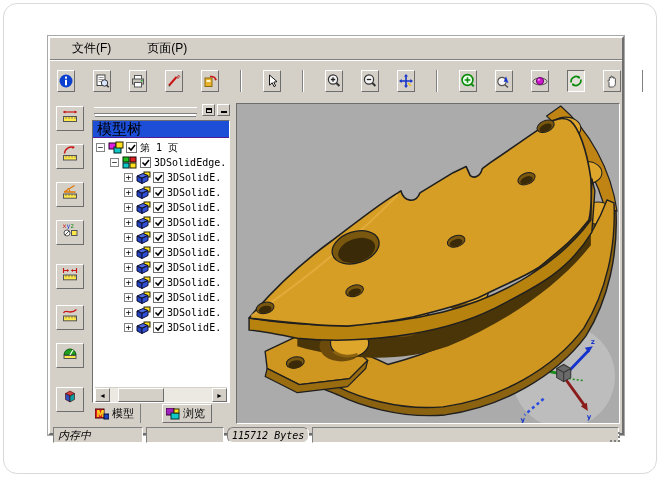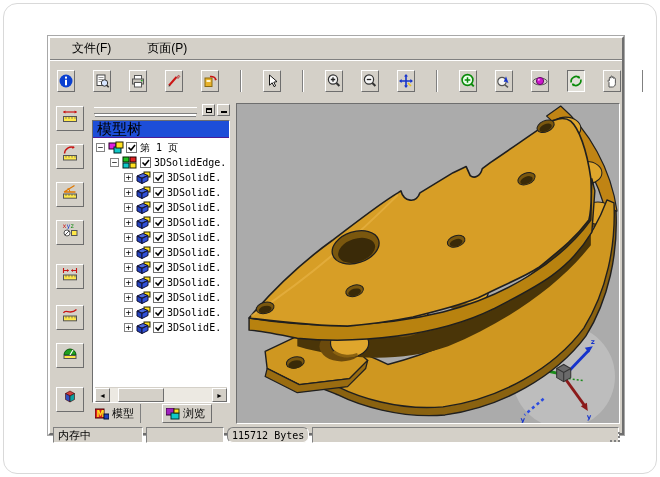--- a/index.html
+++ b/index.html
@@ -66,21 +66,21 @@
 
   .splitter { width:4px; }
 
   .viewport { flex:1; margin:1px 2px 1px 0; border:1px solid; border-color:#6e6e6e #ffffff #ffffff #6e6e6e;
     background:#ababab; position:relative; overflow:hidden; }
   .viewport svg.scene { position:absolute; left:0; top:0; width:100%; height:100%; }
 
   
   .statusbar { height:20px; display:flex; align-items:center; padding:1px 3px; gap:3px; position:relative; }
   .st-cell { height:16px; border:1px solid; border-color:#808080 #ffffff #ffffff #808080; background:#d4d0c8;
-    font-size:11px; display:flex; align-items:center; padding-left:4px; color:#000; }
+    font-size:11px; display:flex; align-items:center; padding-left:4px; color:#000;font-style:italic; }
   .st-0 { width:90px; } .st-1 { width:78px; } .st-2 { width:82px; font-family:"DejaVu Sans Mono",monospace; font-size:10px;border-radius:6px; }
   .st-3 { flex:1; }
   .grip-dots { position:absolute; right:1px; bottom:2px; width:12px; height:12px;
     background:
      radial-gradient(circle at 10px 10px,#808080 1px,transparent 1.2px),
      radial-gradient(circle at 6px 10px,#808080 1px,transparent 1.2px),
      radial-gradient(circle at 10px 6px,#808080 1px,transparent 1.2px),
      radial-gradient(circle at 2px 10px,#808080 1px,transparent 1.2px),
      radial-gradient(circle at 10px 2px,#808080 1px,transparent 1.2px); }
 </style>

